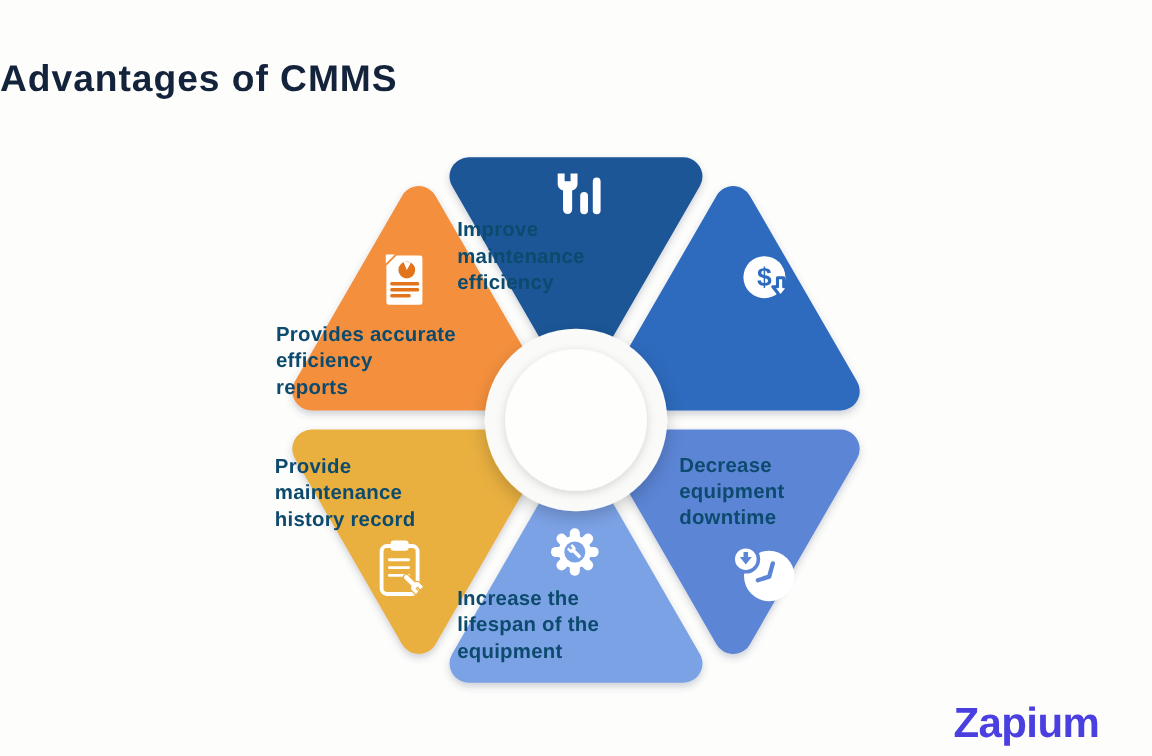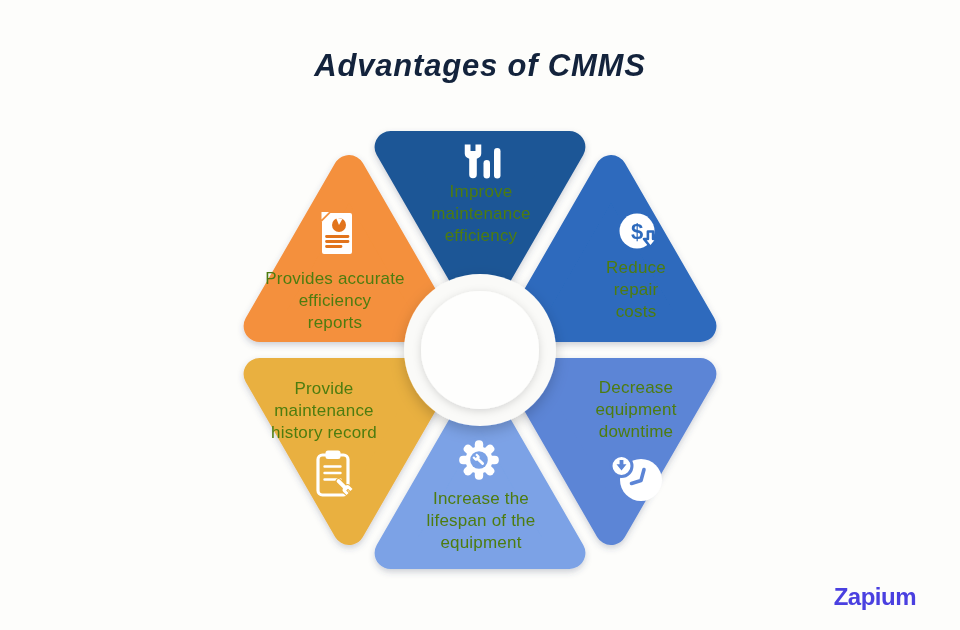--- a/index.html
+++ b/index.html
@@ -2,31 +2,31 @@
 <html><head>
 <meta charset="utf-8">
 <style>
   html,body{margin:0;padding:0;background:#ffffff;}
   .canvas{
     position:relative;width:960px;height:630px;overflow:hidden;
     background:#fdfdfb;font-family:"Liberation Sans",sans-serif;
   }
   .title{
     position:absolute;left:0;right:0;top:48px;margin:0;
-    text-align:center;font-size:31px;font-weight:bold;letter-spacing:.8px;font-style:italic;
+    font-size:31px;font-weight:bold;letter-spacing:.8px;
   }
   .hexsvg{position:absolute;left:0;top:0;}
   .label{
     position:absolute;transform:translateX(-50%);
-    text-align:center;color:#4d7c0f;font-size:17px;line-height:22px;
-    font-weight:400;letter-spacing:.2px;white-space:pre-line;
+    text-align:left;color:#0c4a6e;font-size:17px;line-height:22px;
+    font-weight:700;letter-spacing:.2px;white-space:pre-line;
   }
   .brand{
     position:absolute;right:44px;top:583px;
-    font-size:24px;font-weight:bold;letter-spacing:-0.5px;
+    font-size:35px;font-weight:bold;letter-spacing:-0.5px;
   }
 </style>
 </head>
 <body>
 
 <div class="canvas" id="canvas" style="background: rgb(253, 253, 251);">
 
   <h1 class="title" style="color: rgb(19, 35, 60);">Advantages of CMMS</h1>
 
   <svg class="hexsvg" width="960" height="630" viewBox="0 0 960 630">
@@ -118,24 +118,21 @@
 
     <g>
       <circle cx="480" cy="350" r="76" fill="#fafaf8" filter="url(#shadowCircle)"></circle>
       <circle cx="480" cy="350" r="59" fill="#fefefd" filter="url(#shadowInner)"></circle>
     </g>
   </svg>
 
   <div class="label" style="left:481px;top:181px;width:200px">Improve
 maintenance
 efficiency</div>
-  <div class="label" style="left:636px;top:257px;width:160px">Reduce
-repair
-costs</div>
-  <div class="label" style="left:636px;top:377px;width:180px">Decrease
+  <div class="label" style="left:656px;top:377px;width:180px">Decrease
 equipment
 downtime</div>
   <div class="label" style="left:481px;top:488px;width:200px">Increase the
 lifespan of the
 equipment</div>
   <div class="label" style="left:324px;top:378px;width:190px">Provide
 maintenance
 history record</div>
   <div class="label" style="left:335px;top:268px;width:210px">Provides accurate
 efficiency

